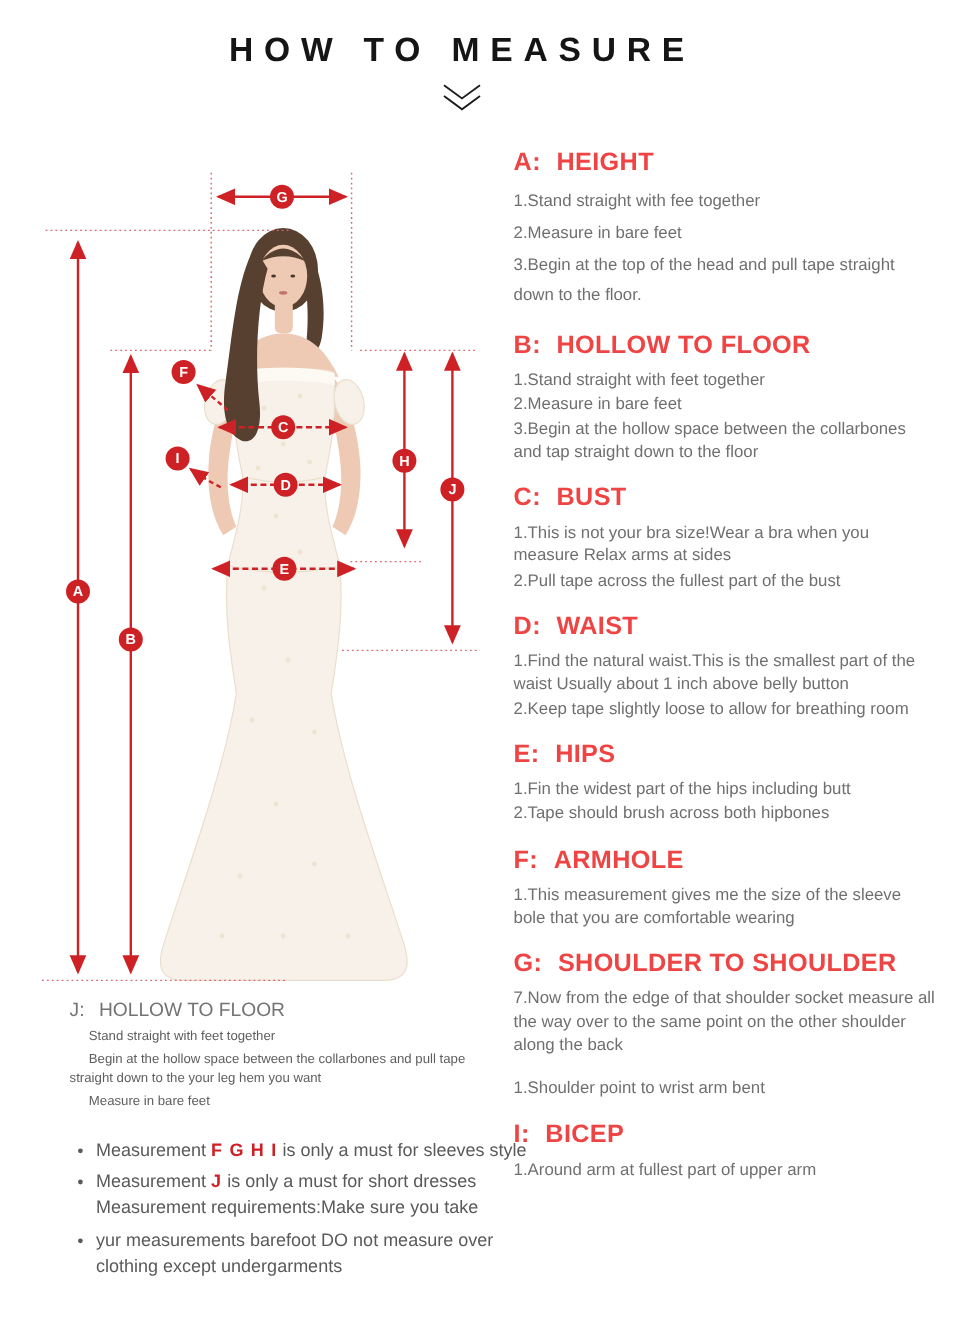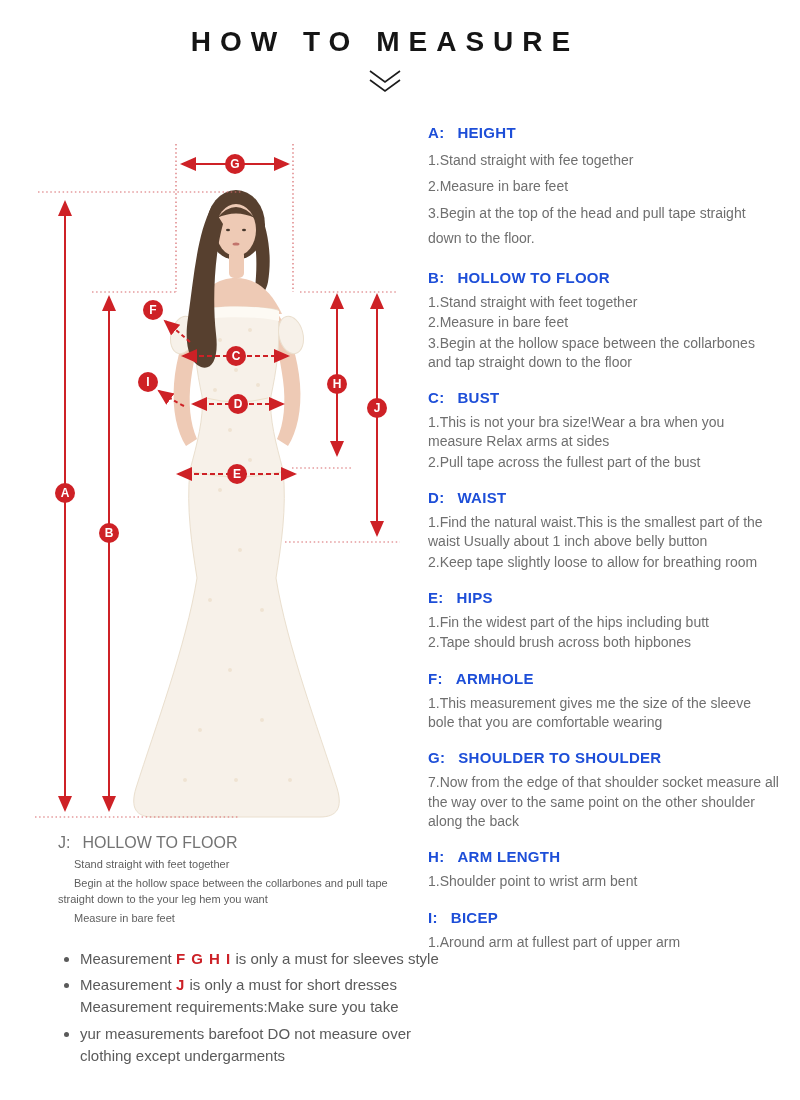--- a/index.html
+++ b/index.html
@@ -8,21 +8,21 @@
   
   .title{position:absolute;top:26px;left:0;width:770px;text-align:center;
          font-size:28px;font-weight:700;letter-spacing:9px;color:#151515;}
   .chev{position:absolute;top:68px;left:366px;}
   
   .fig{position:absolute;left:0;top:130px;}
   .fig text{font-family:"Liberation Sans",sans-serif;font-size:12px;font-weight:700;fill:#fff;}
   
   .rcol{position:absolute;left:428px;top:124px;width:352px;}
   .sec{margin:0 0 17px 0;}
-  .sec-h{margin:0 0 7px 0;font-size:15px;font-weight:700;color:#1d4ed8;letter-spacing:.3px;}
+  .sec-h{margin:0 0 7px 0;font-size:21px;font-weight:700;color:#ef4444;letter-spacing:.3px;}
   .sec-h .k{margin-right:13px;}
   .ln{margin:1px 0;font-size:14px;line-height:1.38;color:#6f6f6f;}
   .sec.loose .ln{line-height:1.82;}
   
   .jblock{position:absolute;left:58px;top:834px;width:368px;}
   .j-h{margin:0 0 4px 0;font-size:16px;font-weight:400;color:#737373;}
   .j-h .k{margin-right:12px;}
   .j-ln{margin:2px 0;font-size:11px;line-height:1.5;color:#5e5e5e;text-indent:16px;}
   .bullets{position:absolute;left:58px;top:948px;width:370px;margin:0;padding:0 0 0 22px;}
   .bullets li{font-size:15px;line-height:1.48;color:#5a5a5a;margin:0 0 4px 0;}
@@ -190,21 +190,20 @@
       <h3 class="sec-h"><span class="k">F:</span><span>ARMHOLE</span></h3>
       <p class="ln">1.This measurement gives me the size of the sleeve bole that you are comfortable wearing</p>
     </div>
 
     <div class="sec">
       <h3 class="sec-h"><span class="k">G:</span><span>SHOULDER TO SHOULDER</span></h3>
       <p class="ln">7.Now from the edge of that shoulder socket measure all the way over to the same point on the other shoulder along the back</p>
     </div>
 
     <div class="sec">
-      <h3 class="sec-h"><span class="k">H:</span><span>ARM LENGTH</span></h3>
       <p class="ln">1.Shoulder point to wrist arm bent</p>
     </div>
 
     <div class="sec">
       <h3 class="sec-h"><span class="k">I:</span><span>BICEP</span></h3>
       <p class="ln">1.Around arm at fullest part of upper arm</p>
     </div>
 
   </div>
 

